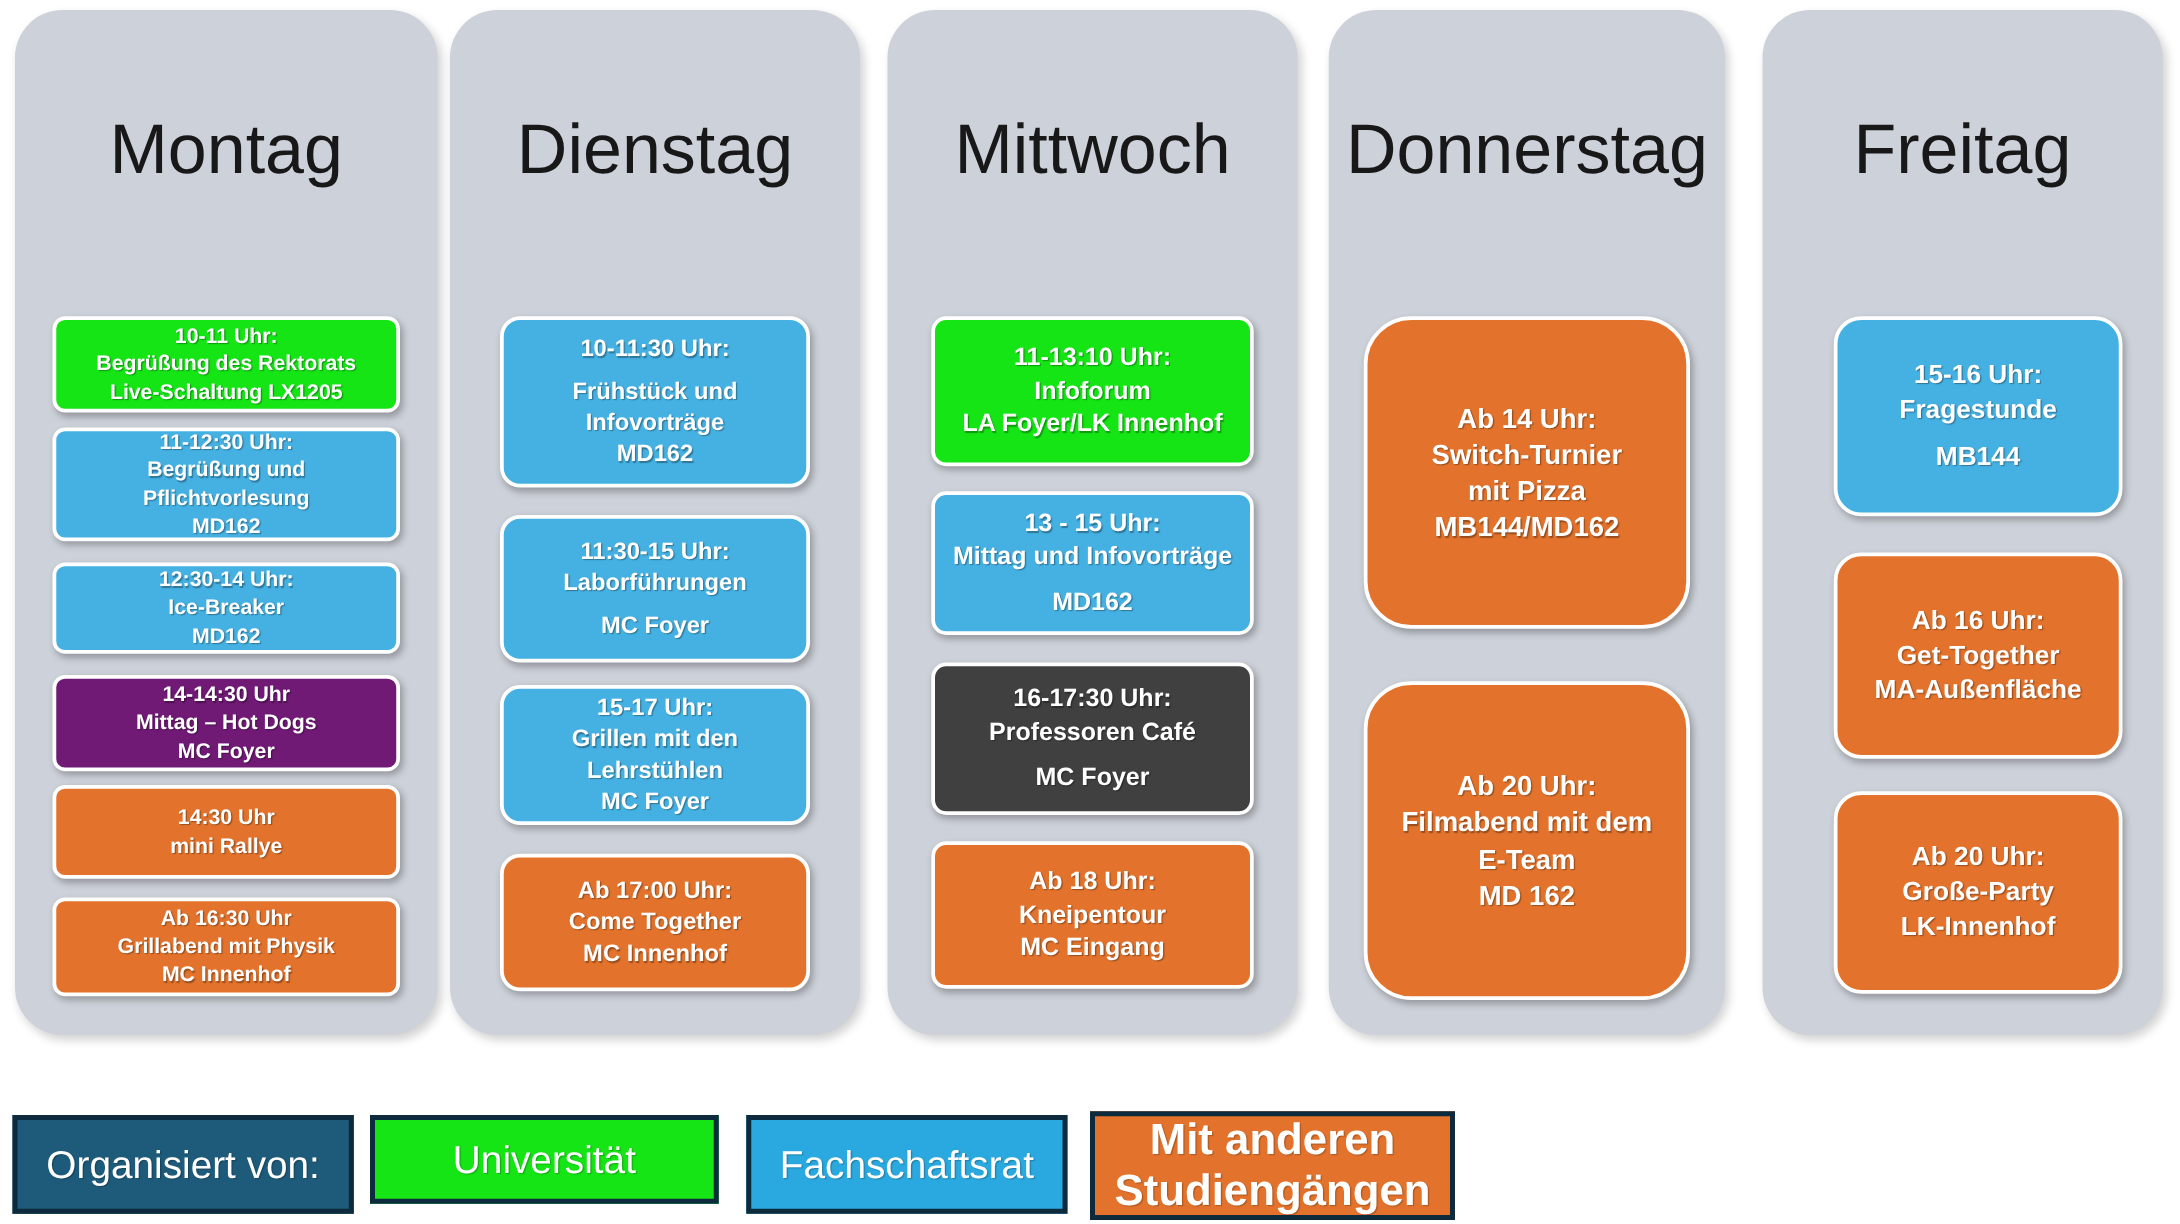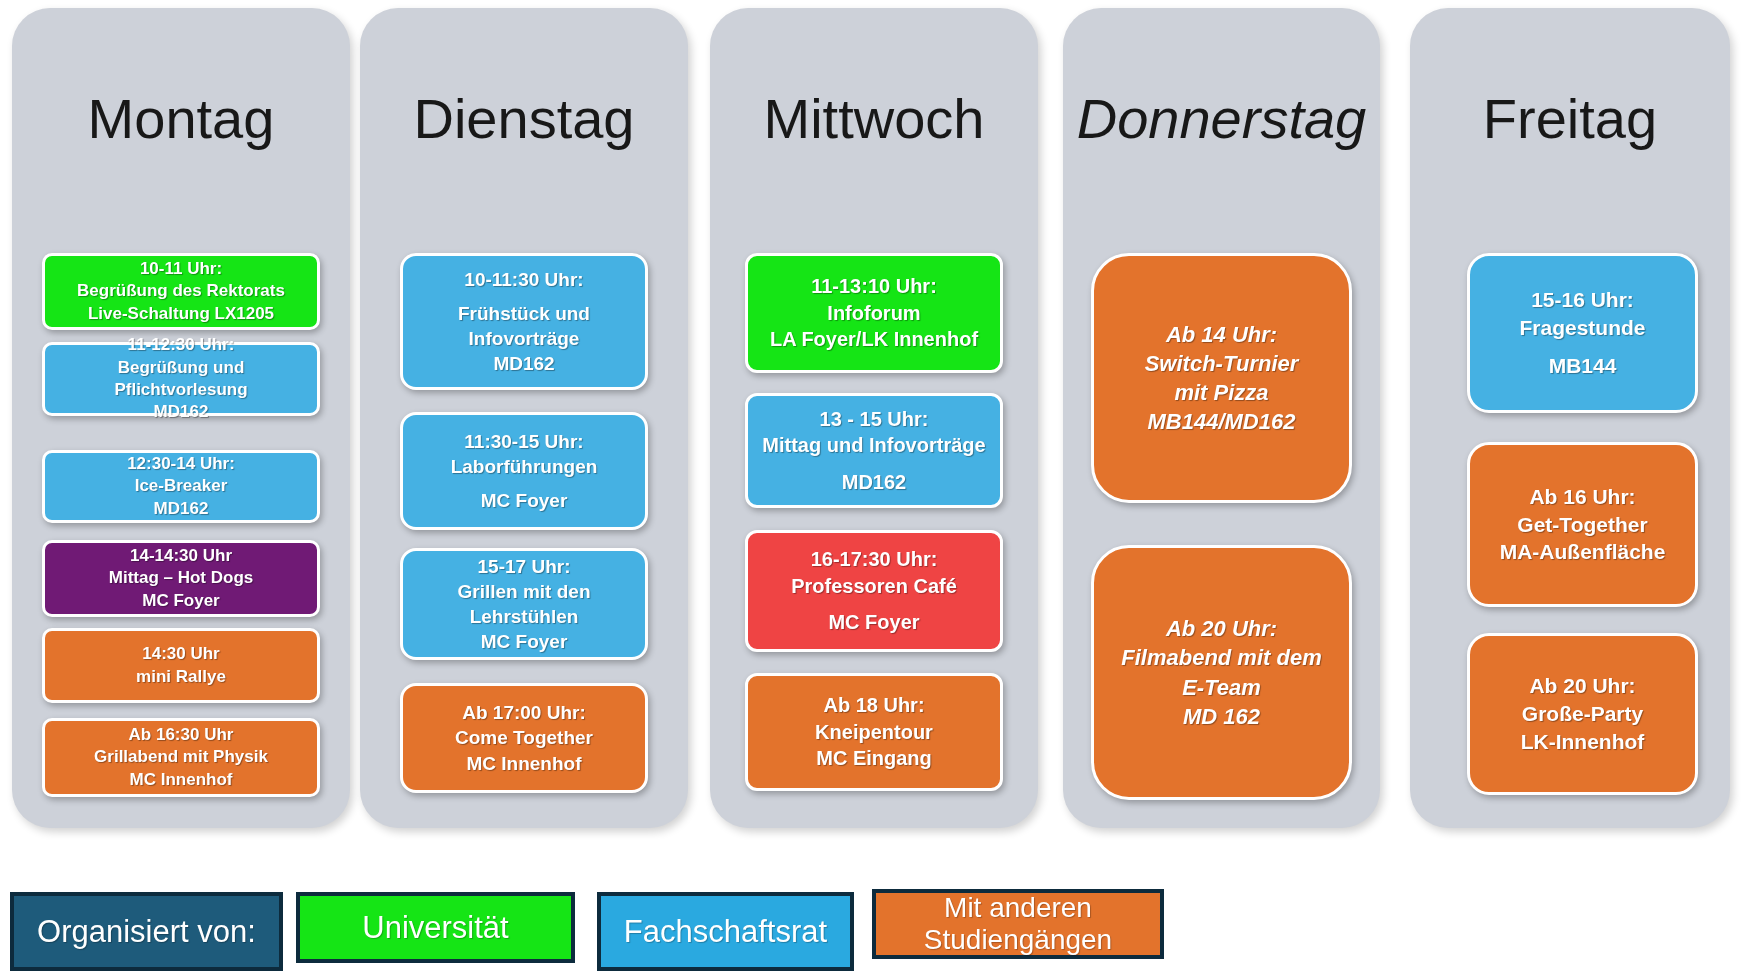--- a/index.html
+++ b/index.html
@@ -32,21 +32,21 @@
   .event .line{width:100%;}
   .event .gap{height:0.5em;width:100%;}
   .line{text-shadow:1px 1px 1px rgba(0,0,0,0.35);}
   .c0 .event{left:30px;right:30px;border-radius:10px;font-size:17px;line-height:1.32;}
   .c1 .event{left:40px;right:40px;border-radius:16px;font-size:19px;line-height:1.32;}
   .c2 .event{left:35px;right:35px;border-radius:12px;font-size:20px;line-height:1.32;}
   .c3 .event{left:28px;right:28px;border-radius:38px;font-size:22px;line-height:1.32;}
   .c4 .event{left:32px;right:32px;border-radius:22px;font-size:21px;line-height:1.32;margin-left:25px;}
   
   .c0 .event:nth-child(1){top:245px;height:77px;}
-  .c0 .event:nth-child(2){top:334px;height:74px;}
+  .c0 .event:nth-child(2){top:334px;height:91px;}
   .c0 .event:nth-child(3){top:442px;height:73px;}
   .c0 .event:nth-child(4){top:532px;height:77px;}
   .c0 .event:nth-child(5){top:620px;height:75px;}
   .c0 .event:nth-child(6){top:710px;height:79px;}
   .c1 .event:nth-child(1){top:245px;height:137px;}
   .c1 .event:nth-child(2){top:404px;height:118px;}
   .c1 .event:nth-child(3){top:540px;height:112px;}
   .c1 .event:nth-child(4){top:675px;height:110px;}
   .c2 .event:nth-child(1){top:245px;height:120px;}
   .c2 .event:nth-child(2){top:385px;height:115px;}
@@ -60,21 +60,21 @@
   
   .lg{
     position:absolute;display:flex;align-items:center;justify-content:center;
     text-align:center;color:#ffffff;font-size:31px;font-weight:400;
     box-sizing:border-box;border:4px solid #0D2B3D;white-space:pre-line;
     text-shadow:1px 1px 1px rgba(0,0,0,0.25);
   }
   .lg-label{left:10px;top:892px;width:273px;height:79px;}
   .lg-item[data-idx="0"]{left:296px;top:892px;width:279px;height:71px;}
   .lg-item[data-idx="1"]{left:597px;top:892px;width:257px;height:79px;}
-  .lg-item[data-idx="2"]{left:872px;top:889px;width:292px;height:70px;font-size:28px;line-height:1.15;}
+  .lg-item[data-idx="2"]{left:872px;top:889px;width:292px;height:87px;font-size:35px;line-height:1.15;font-weight:bold;}
 </style>
 </head>
 <body>
 
 <div id="canvas">
 
   <section class="col c0" style="background: rgb(205, 209, 217);">
     <h2 class="day-title">Montag</h2>
     <div class="events">
         <div class="event" style="background: rgb(21, 229, 21);">
@@ -146,35 +146,35 @@
           <div class="line">11-13:10 Uhr:</div>
           <div class="line">Infoforum</div>
           <div class="line">LA Foyer/LK Innenhof</div>
         </div>
         <div class="event" style="background: rgb(69, 177, 227);">
           <div class="line">13 - 15 Uhr:</div>
           <div class="line">Mittag und Infovorträge</div>
           <div class="gap"></div>
           <div class="line">MD162</div>
         </div>
-        <div class="event" style="background: #ef4444;">
+        <div class="event" style="background: #404040;">
           <div class="line">16-17:30 Uhr:</div>
           <div class="line">Professoren Café</div>
           <div class="gap"></div>
           <div class="line">MC Foyer</div>
         </div>
         <div class="event" style="background: rgb(227, 115, 44);">
           <div class="line">Ab 18 Uhr:</div>
           <div class="line">Kneipentour</div>
           <div class="line">MC Eingang</div>
         </div>
       </div>
   </section>
 
-  <section class="col c3" style="background: rgb(205, 209, 217); font-style: italic;">
+  <section class="col c3" style="background: rgb(205, 209, 217);">
     <h2 class="day-title">Donnerstag</h2>
     <div class="events">
         <div class="event" style="background: rgb(227, 115, 44);">
           <div class="line">Ab 14 Uhr:</div>
           <div class="line">Switch-Turnier</div>
           <div class="line">mit Pizza</div>
           <div class="line">MB144/MD162</div>
         </div>
         <div class="event" style="background: rgb(227, 115, 44);">
           <div class="line">Ab 20 Uhr:</div>

